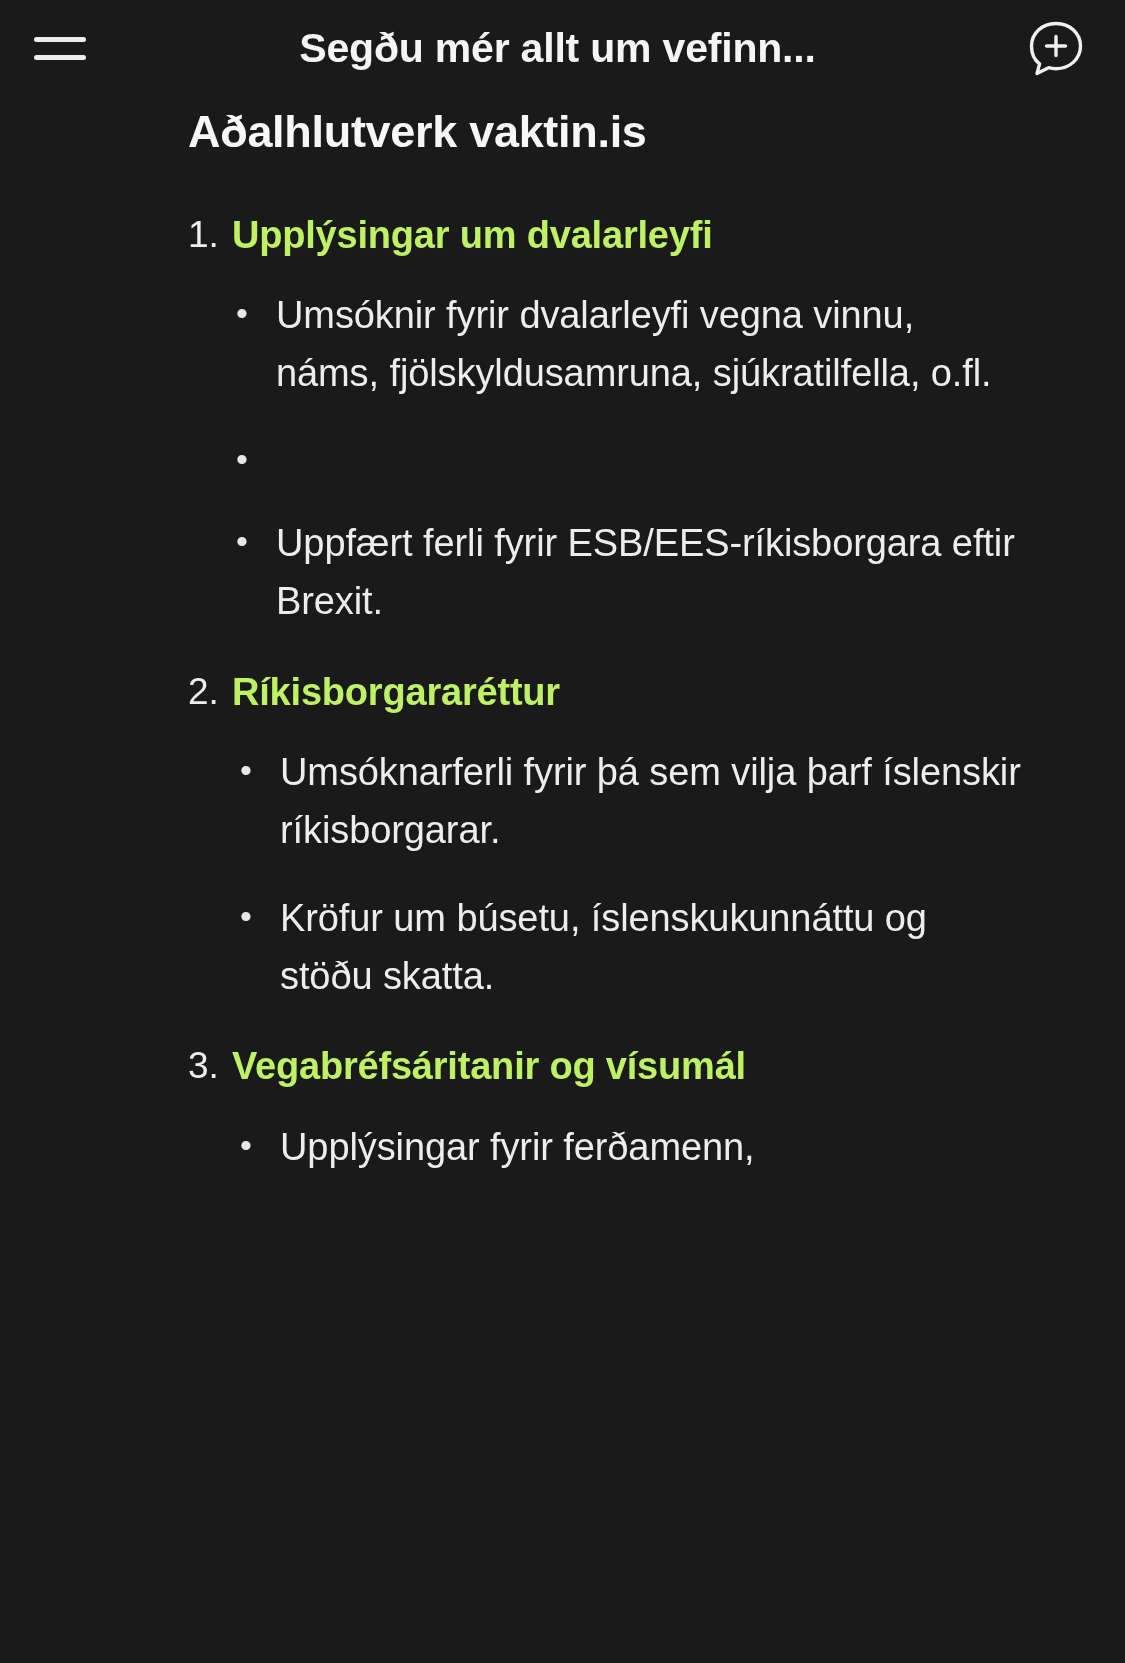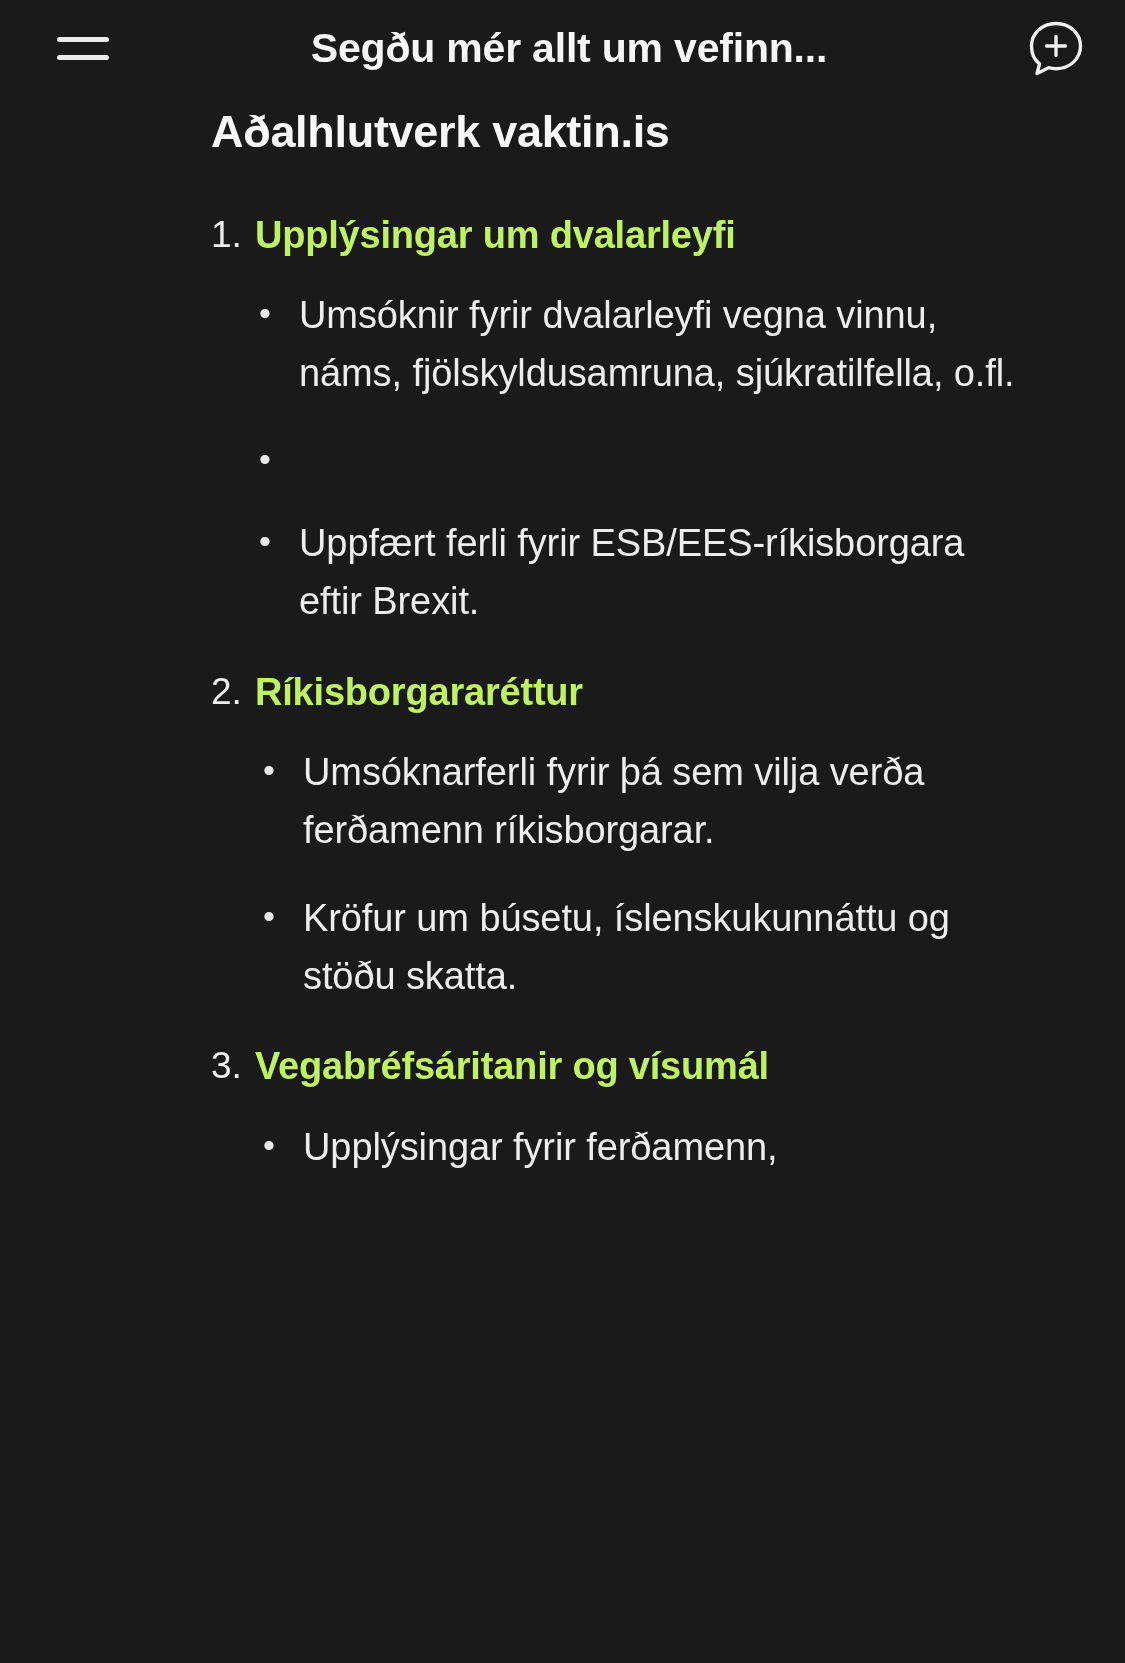--- a/index.html
+++ b/index.html
@@ -12,21 +12,20 @@
     overflow: hidden;
     font-family: "Liberation Sans", sans-serif;
   }
   #app {
     width: 1125px;
     height: 1589px;
     background: #1a1a1a;
     color: #f1f1f1;
     position: relative;
     overflow: hidden;
-    padding-left: 23px;
   }
 
   
   .topbar {
     height: 96px;
     display: flex;
     align-items: center;
     justify-content: space-between;
     padding: 0 36px 0 34px;
     background: #1a1a1a;
@@ -186,21 +185,21 @@
       </li>
 
       <li>
         <div class="num-row">
           <span class="num">2.</span>
           <span class="num-label">Ríkisborgararéttur</span>
         </div>
         <ul class="sub-list">
           <li class="tight">
             <span class="bullet">•</span>
-            <span class="sub-text">Umsóknarferli fyrir þá sem vilja verða ferðamenn ríkisborgarar.</span>
+            <span class="sub-text">Umsóknarferli fyrir þá sem vilja þarf íslenskir ríkisborgarar.</span>
           </li>
           <li class="tight">
             <span class="bullet">•</span>
             <span class="sub-text">Kröfur um búsetu, íslenskukunnáttu og stöðu skatta.</span>
           </li>
         </ul>
       </li>
 
       <li>
         <div class="num-row">

